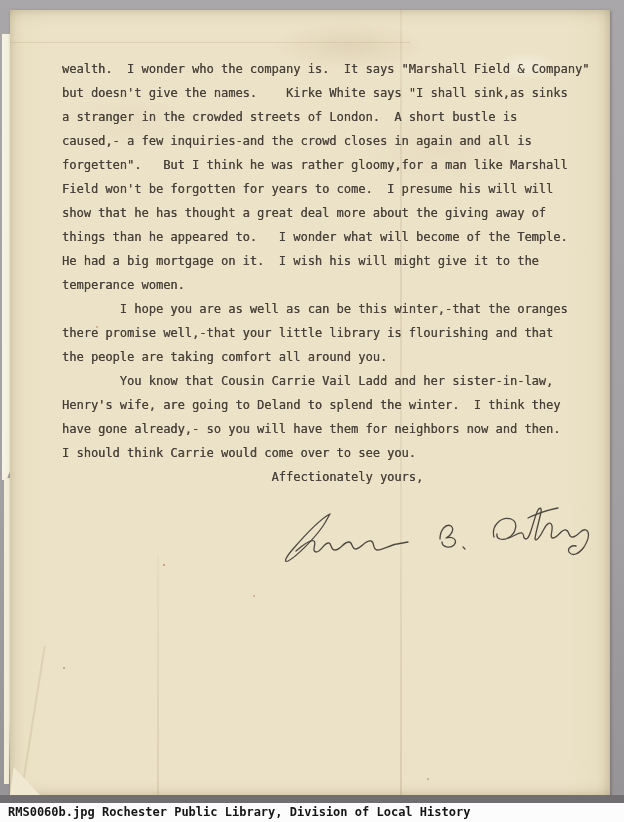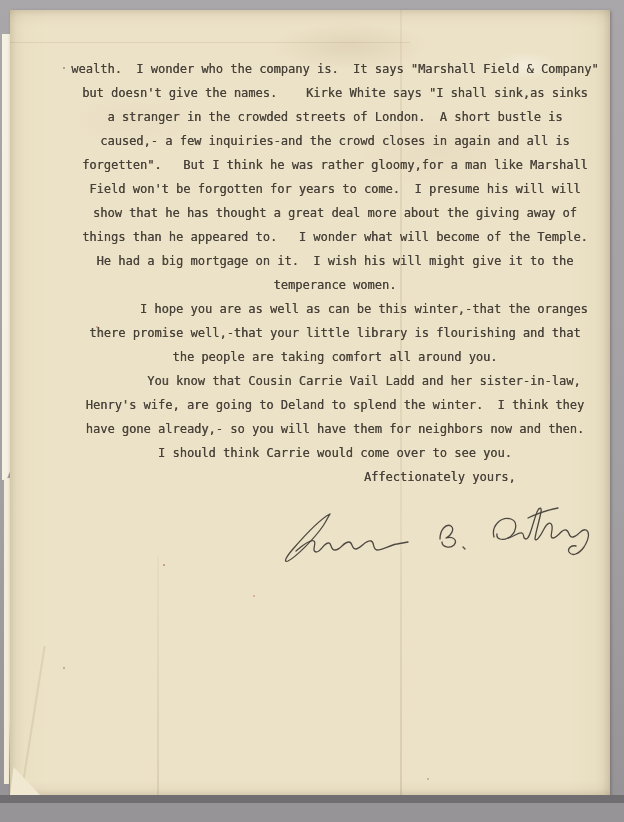--- a/index.html
+++ b/index.html
@@ -48,21 +48,21 @@
     background:linear-gradient(180deg,rgba(150,125,95,.05),rgba(150,125,95,.18));}
   .crease-h-top{left:0;top:32px;width:400px;height:1px;background:rgba(150,125,95,.16);}
   .crease-diag-bl{left:22px;top:635px;width:2px;height:150px;background:rgba(150,125,95,.16);transform:rotate(9deg);}
   .speck{position:absolute;border-radius:50%;pointer-events:none;}
   .typed{
     position:absolute;left:52px;top:47px;width:546px;
     font-size:12px;line-height:24px;white-space:pre;
     color:#474038;
     text-shadow:.3px .3px .6px rgba(71,64,56,.75);
   }
-  .typed-line{height:24px;text-align:center;}
+  .typed-line{height:24px;}
   .signature{position:absolute;left:250px;top:484px;width:332px;height:78px;}
   .sr-only{position:absolute;width:1px;height:1px;overflow:hidden;clip:rect(0 0 0 0);white-space:nowrap;}
   .bottom-band{position:absolute;left:0;top:795px;width:624px;height:8px;background:#706e70;}
   .caption-bar{
     position:absolute;left:0;top:803px;width:624px;height:19px;background:#fcfcfc;
   }
   .caption-text{
     display:block;padding-left:8px;font-size:12px;line-height:19px;font-weight:bold;
     color:#151515;font-family:"DejaVu Sans Mono","Liberation Mono",monospace;letter-spacing:0;
   }
@@ -102,14 +102,17 @@
           <path d="M234,43 C231,32 241,22 251,25 C259,28 256,40 248,44 C242,47 236,45 237,40"></path>
           <path d="M248,44 C254,43 258,38 262,39 C265,40 262,45 266,45 C270,45 272,31 277,18 C279,13 282,13 281,18 C279,28 275,41 275,45 C276,48 280,43 284,35 C287,29 291,27 292,32 C293,37 289,44 293,44 C299,43 301,35 306,36 C310,37 308,44 313,43 C319,42 321,34 326,36 C330,38 329,45 324,53 C319,60 312,63 309,58 C307,54 312,51 316,52"></path>
           <path d="M268,24 C276,20 288,16 298,14"></path>
         </g>
       </svg>
     </div>
   </div>
 
   <div class="bottom-band"></div>
 
+  <div class="caption-bar">
+    <span class="caption-text">RMS0060b.jpg Rochester Public Library, Division of Local History</span>
+  </div>
 
 </div>
 
 </body></html>

